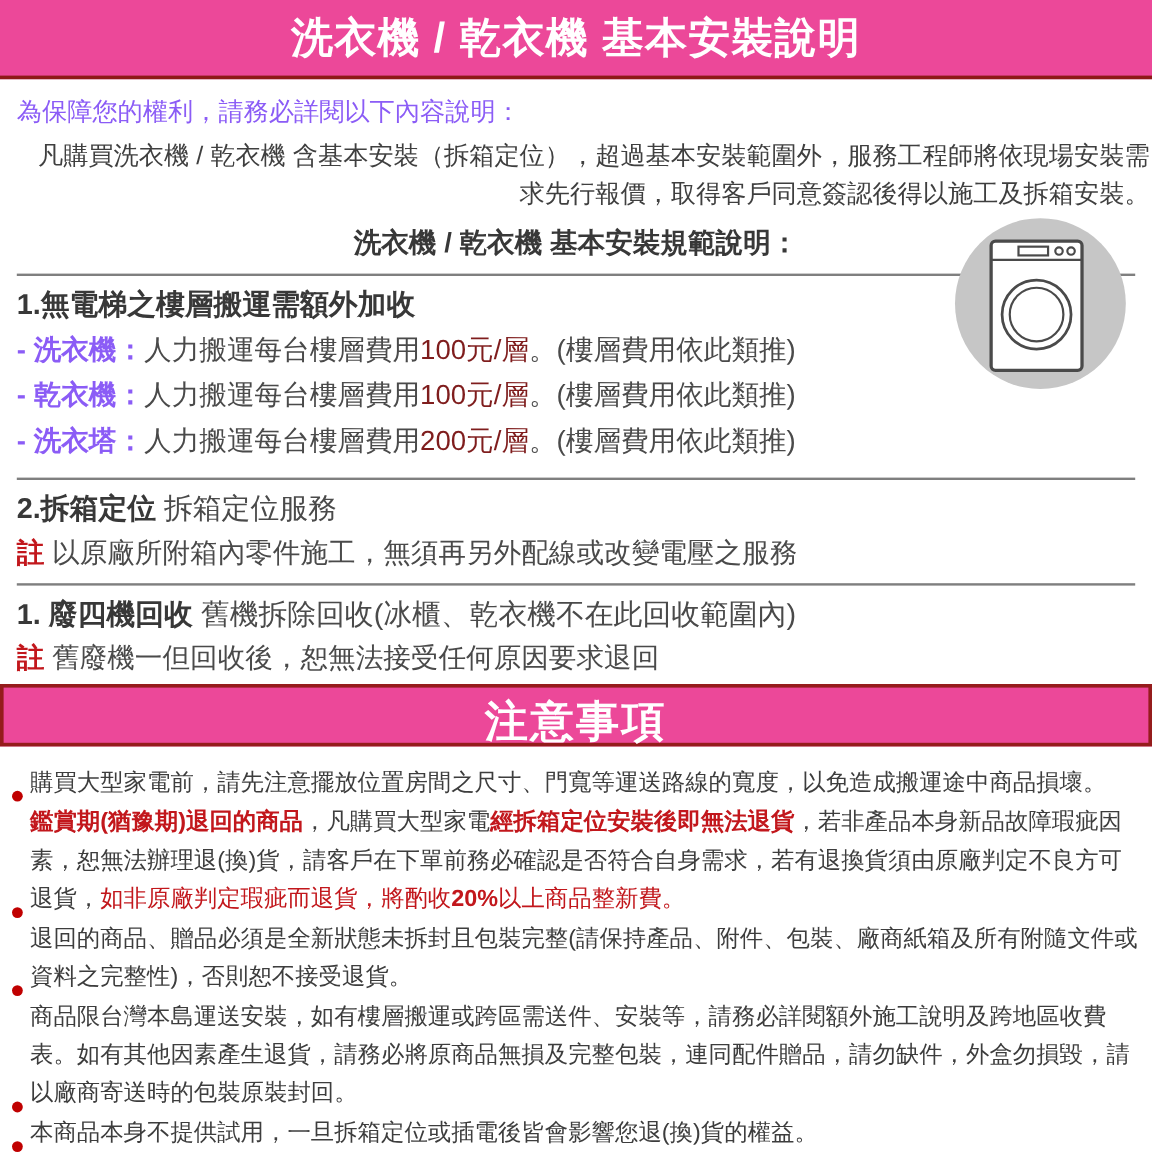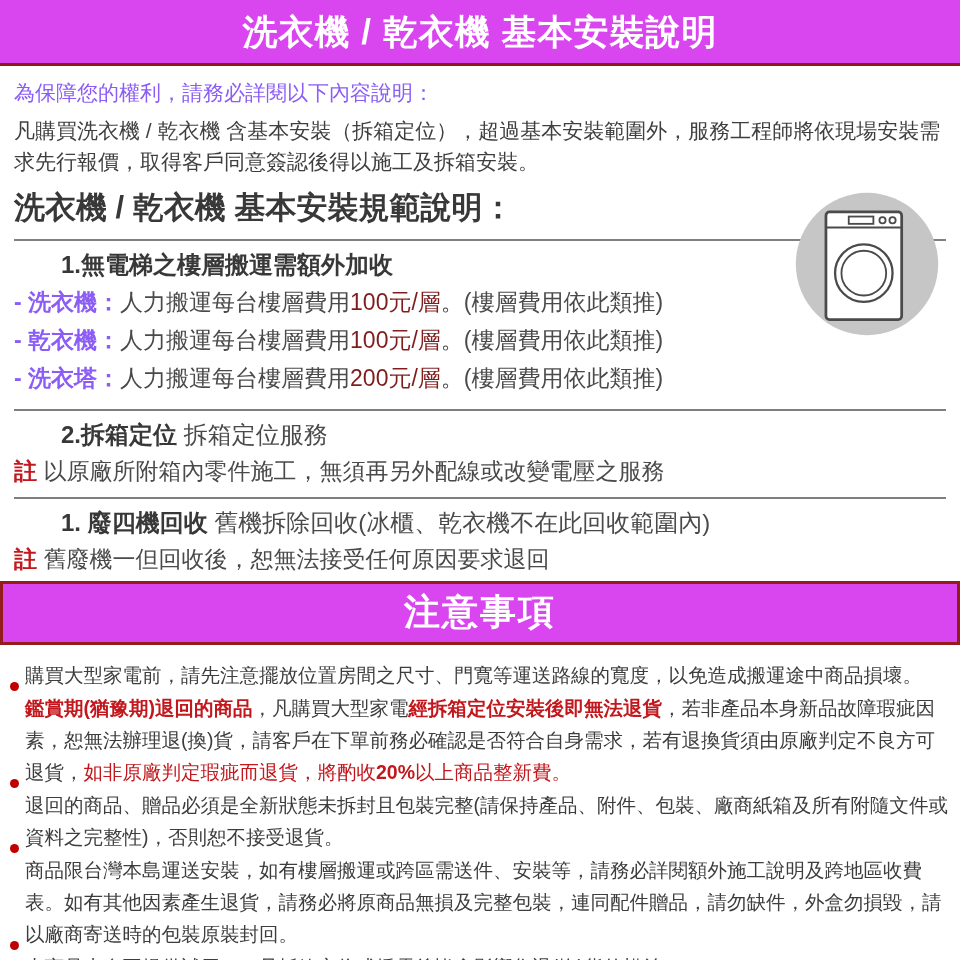--- a/index.html
+++ b/index.html
@@ -1,36 +1,36 @@
 <!DOCTYPE html>
 <html><head>
 <meta charset="utf-8">
 <style>
   * { margin:0; padding:0; box-sizing:border-box; }
   html,body { width:960px; height:960px; background:#ffffff;
     font-family:"Liberation Sans","DejaVu Sans",sans-serif; }
   .page { width:960px; height:960px; overflow:hidden; background:#fff; }
 
-  .banner { width:100%; background:#d946ef; color:#ffffff; text-align:center; font-weight:bold; }
+  .banner { width:100%; background:#ec4899; color:#ffffff; text-align:center; font-weight:bold; }
   .banner1 { height:66px; line-height:63px; font-size:35px; letter-spacing:1px;
     border-bottom:3px solid #8e1917; }
-  .banner2 { height:64px; line-height:56px; font-size:36px; letter-spacing:2px;
+  .banner2 { height:52px; line-height:56px; font-size:36px; letter-spacing:2px;
     border:3px solid #951c1c; }
 
   .content { position:relative; padding:0 14px; }
 
   .intro-note { font-size:21px; color:#8b5cf6; margin:13px 0 8px; }
-  .intro-para { font-size:21px; color:#3f3f3f; line-height:31px; margin:2px 0 10px; width:944px; }
+  .intro-para { font-size:21px; color:#3f3f3f; line-height:31px; margin:2px 0 10px; width:944px;text-align:right; }
 
-  .spec-heading { font-size:31px; font-weight:bold; color:#383838; margin:10px 0 10px; }
+  .spec-heading { font-size:23px; font-weight:bold; color:#383838; margin:10px 0 10px;text-align:center; }
 
   .divider { border:none; border-top:2px solid #7f7f7f; margin:6px 0 8px; }
 
   .s-title { font-size:24px; color:#4a4a4a; margin:6px 0 2px; }
-  .s-title b { color:#383838;margin-left:47px; }
+  .s-title b { color:#383838; }
 
   .fee-line { font-size:23px; line-height:38px; color:#4a4a4a; }
   .fee-label { color:#8b5cf6;font-weight:bold; }
   .fee-price { color:#7f1d1d; }
 
   .note-line { font-size:23px; line-height:32px; color:#4a4a4a; margin:4px 0 10px; }
   .note-badge { color:#c2171c; font-weight:bold; }
 
   .washer-wrap { position:absolute; top:-48px; right:6px; width:146px; height:146px; z-index:2; }
 

